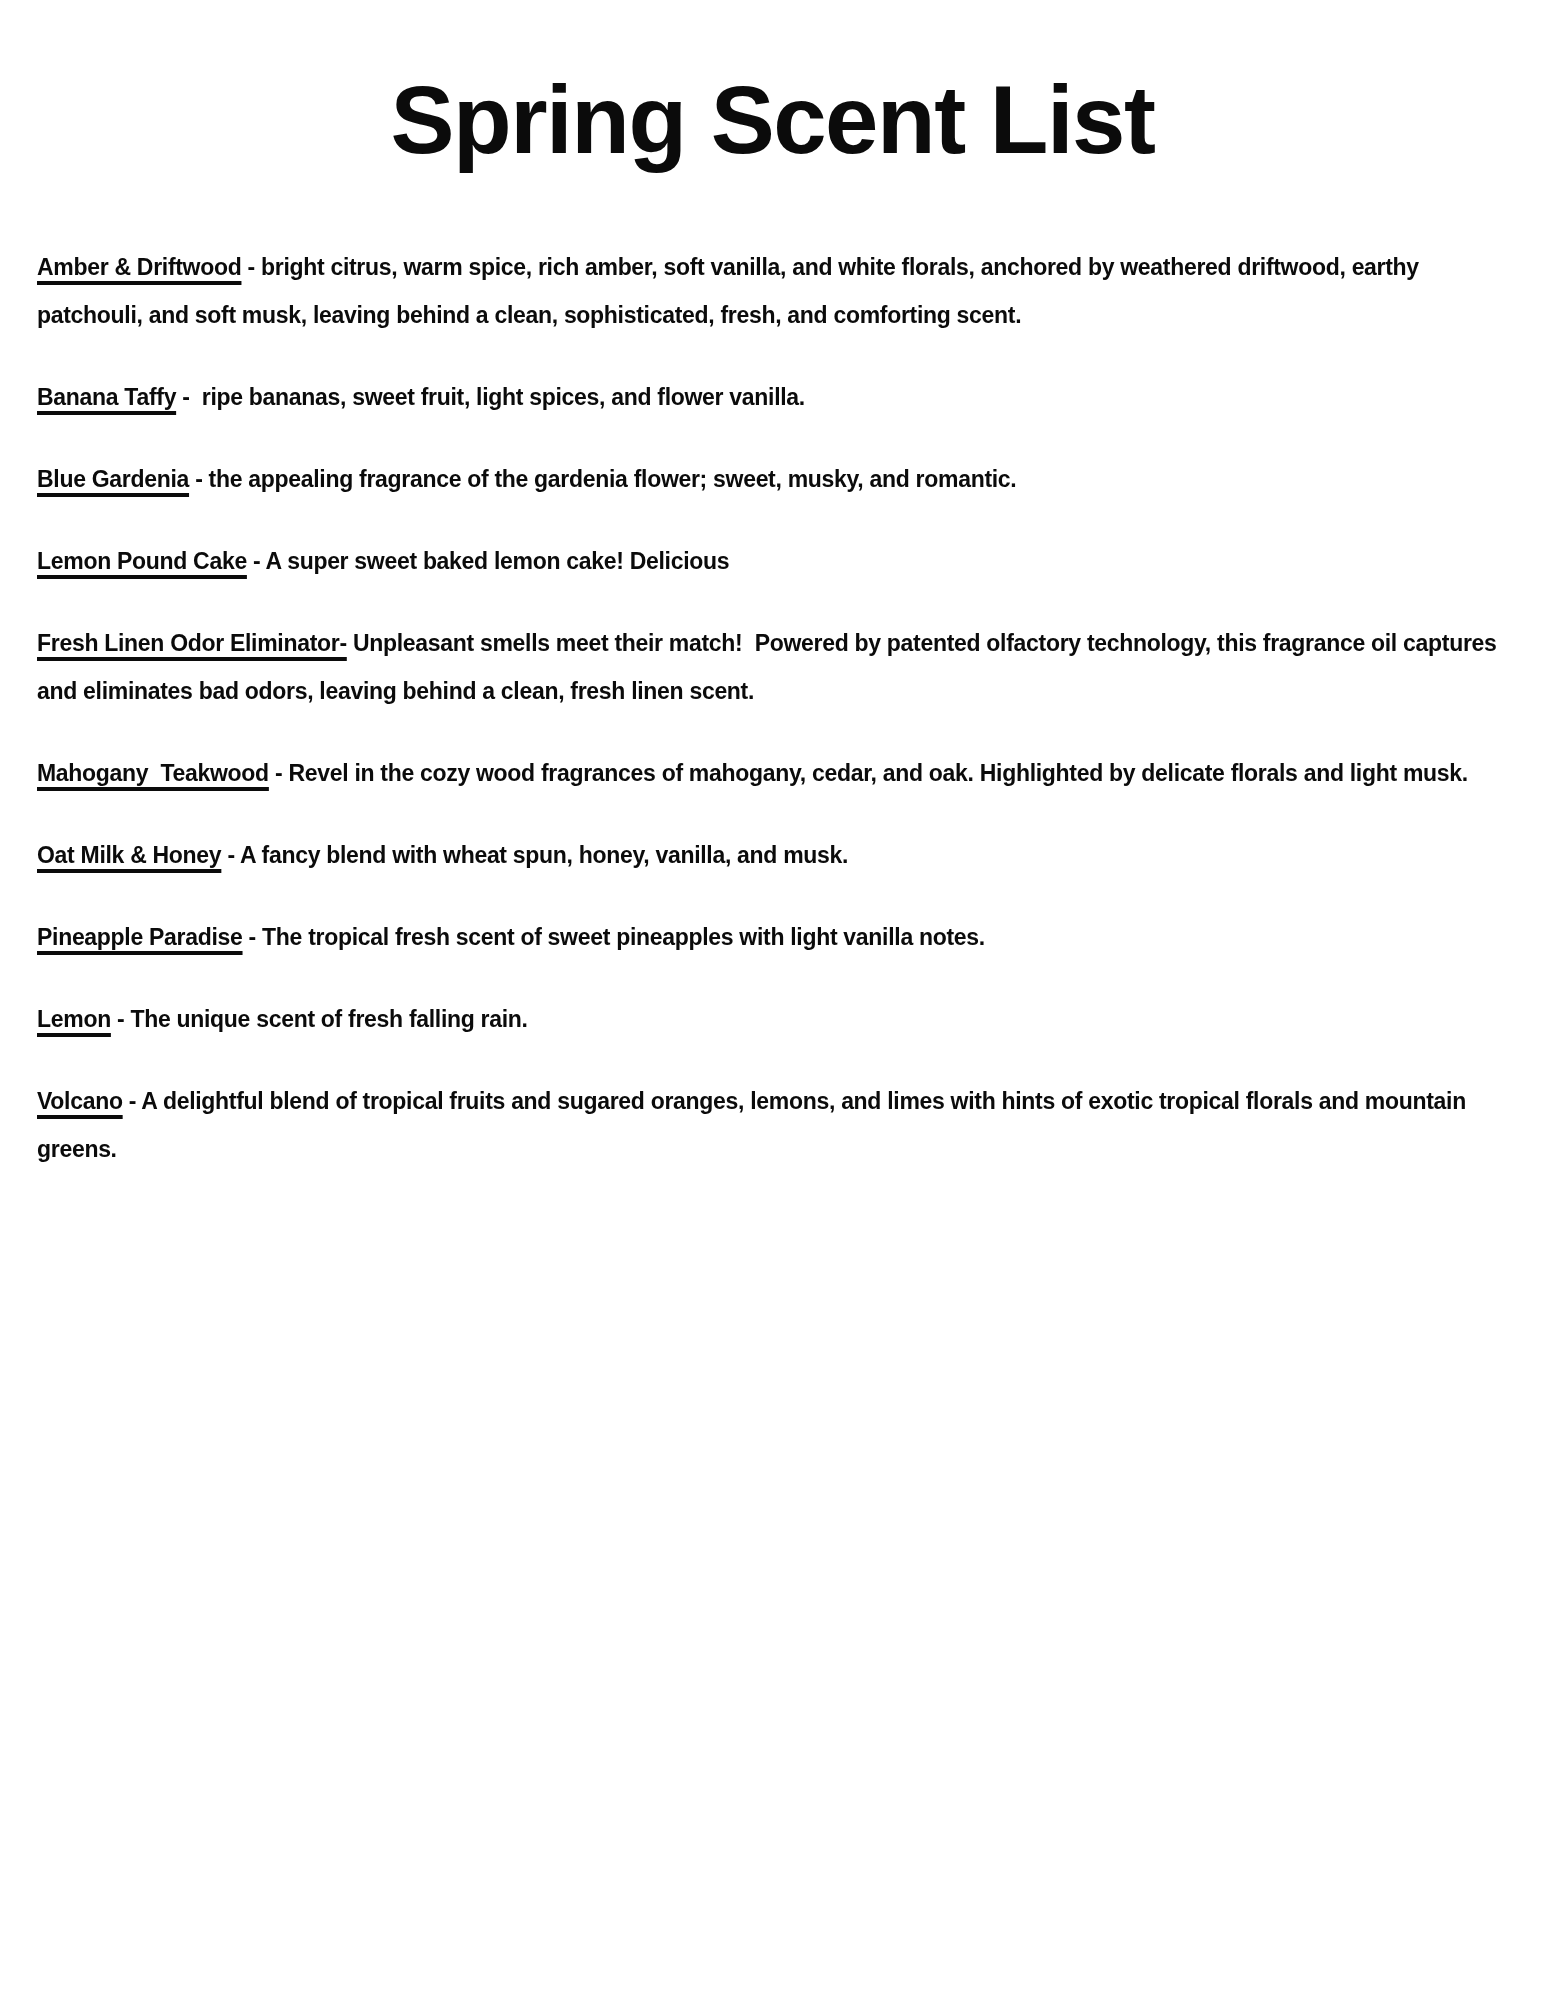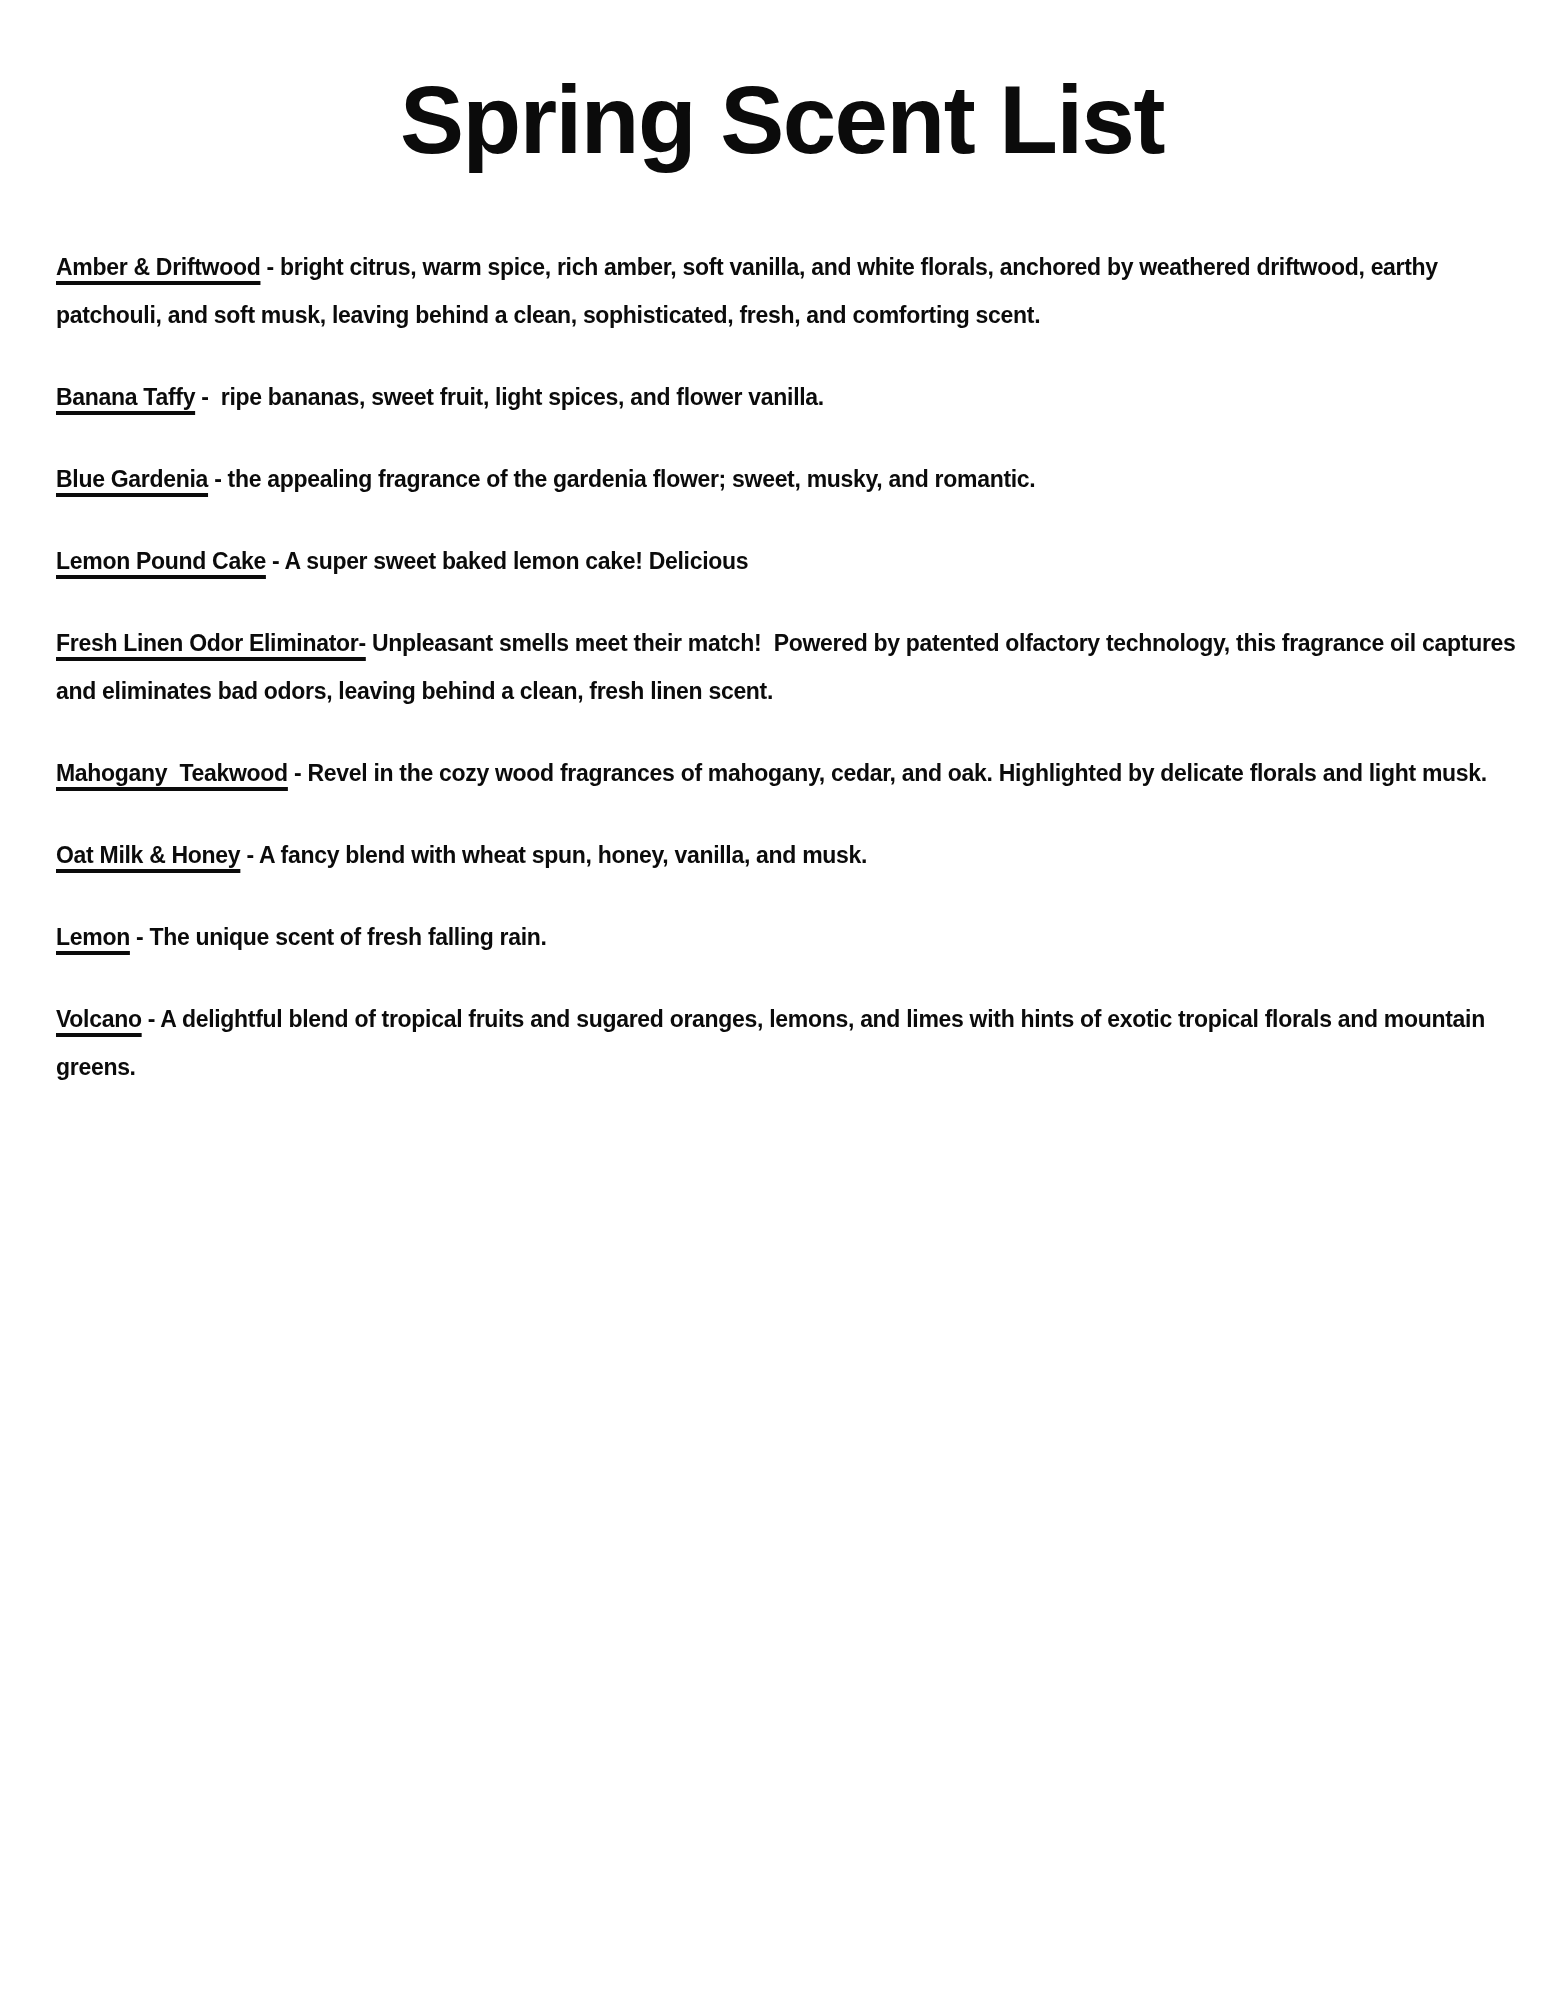--- a/index.html
+++ b/index.html
@@ -6,21 +6,21 @@
     margin: 0;
     padding: 0;
     background: #ffffff;
   }
   .page {
     position: relative;
     width: 1545px;
     height: 1999px;
     box-sizing: border-box;
     background: #ffffff;
-    padding: 70px 37px 0 56px;
+    padding: 70px 37px 0 37px;
     font-family: "Liberation Sans", sans-serif;
     font-weight: 700;
     color: #0b0b0b;
     overflow: hidden;
   }
   .title {
     margin: 0 0 72px 0;
     text-align: center;
     font-size: 96px;
     line-height: 1.05;
@@ -61,18 +61,19 @@
 
       <p class="item"><u>Lemon Pound Cake</u><span> - A super sweet baked lemon cake! Delicious</span></p>
 
       <p class="item"><u>Fresh Linen Odor Eliminator-</u><span> Unpleasant smells meet their match!  Powered by patented olfactory technology, this fragrance oil captures and eliminates bad odors, leaving behind a clean, fresh linen scent.</span></p>
 
 
       <p class="item"><u>Mahogany  Teakwood</u><span> - Revel in the cozy wood fragrances of mahogany, cedar, and oak. Highlighted by delicate florals and light musk.</span></p>
 
       <p class="item"><u>Oat Milk &amp; Honey</u><span> - A fancy blend with wheat spun, honey, vanilla, and musk.</span></p>
 
+      <p class="item"><u>Pineapple Paradise</u><span> - The tropical fresh scent of sweet pineapples with light vanilla notes.</span></p>
 
       <p class="item"><u>Lemon</u><span> - The unique scent of fresh falling rain.</span></p>
 
       <p class="item"><u>Volcano</u><span> - A delightful blend of tropical fruits and sugared oranges, lemons, and limes with hints of exotic tropical florals and mountain greens.</span></p>
     </div>
 </div>
 
 </body></html>

